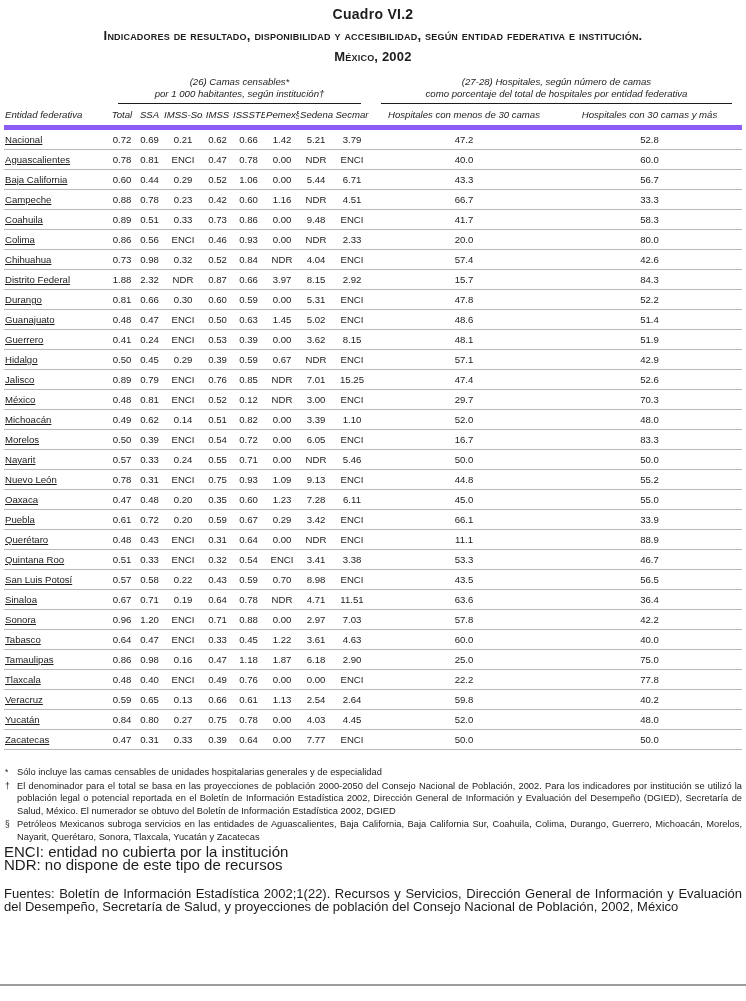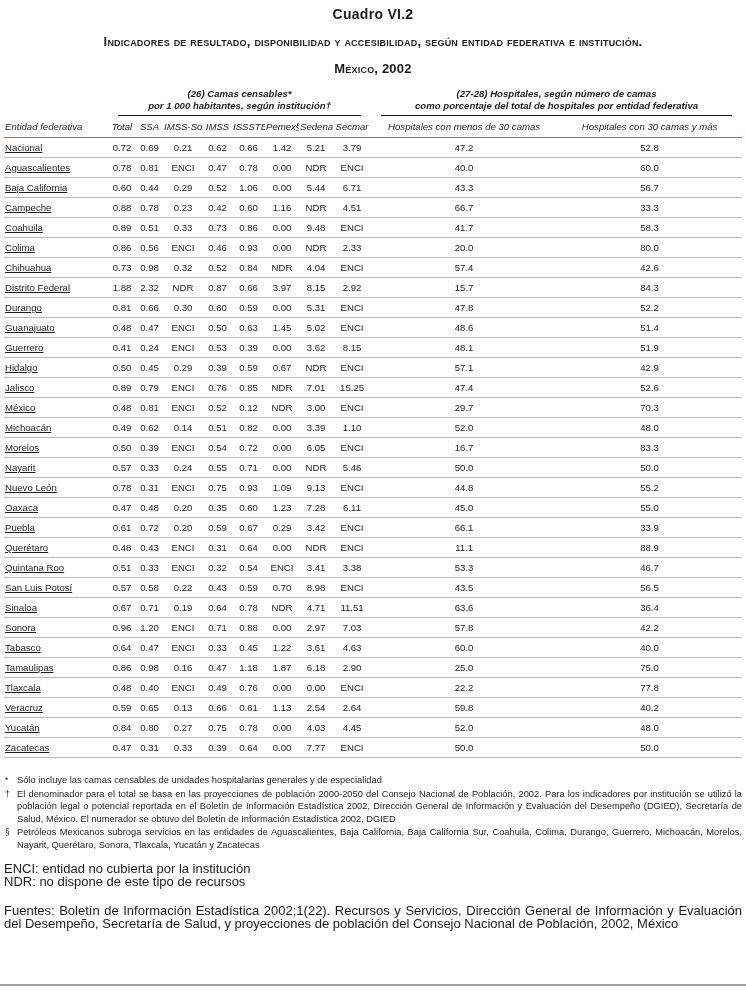--- a/index.html
+++ b/index.html
@@ -19,63 +19,63 @@
     font-weight:bold;
     font-size:14px;
     letter-spacing:.02em;
   }
   .doc-subtitle {
     text-align:center;
     font-weight:bold;
     font-variant:small-caps;
     font-size:13px;
     letter-spacing:.015em;
-    margin-top:12px;
+    margin-top:6px;
   }
   .main-table {
     width:100%;
     border-collapse:collapse;
     table-layout:fixed;
     margin-top:12px;
     font-size:9.6px;
   }
   .main-table th, .main-table td { line-height:11px; }
   .g-empty { border:none; }
   .g-th {
     font-style:italic;
-    font-weight:bold;
+    font-weight:normal;
     vertical-align:bottom;
     padding:0 10px;
   }
   .g-inner { border-bottom:1px solid #1c1c1c; padding-bottom:3px; }
   .g-inner div { line-height:12px; }
   #cols-row th {
     font-style:italic;
     font-weight:normal;
-    border-bottom:1px solid #8b5cf6;
+    border-bottom:5px solid #8b5cf6;
     padding:5px 1px 5px 1px;
     vertical-align:bottom;
     overflow:hidden;
     white-space:nowrap;
   }
   .th-entity { text-align:left; }
   .th-center { }
   #table-body td {
     border-bottom:1px solid #b9b9b9;
     padding:4px 1px 4px 1px;
     white-space:nowrap;
     overflow:hidden;
   }
   .td-entity { text-align:left;text-decoration:underline; }
   .td-num, .td-pct { text-align:center; }
   .row-nacional td { padding-top:14px; padding-bottom:16px; }
   .footnotes { margin-top:16px; font-size:9.3px; line-height:12.5px; }
   .footnote { position:relative; padding-left:13px; text-align:justify; margin-top:1px; }
   .fn-marker { position:absolute; left:1px; top:0; font-size:8.5px; }
-  .legend { margin-top:11px; font-size:13px; line-height:13px; }
+  .legend { margin-top:2px; font-size:15px; line-height:13px; }
   .sources { margin-top:16px; font-size:13px; line-height:13px; text-align:justify; }
   .bottom-rule {
     position:absolute;
     left:0; right:0;
     top:984px;
     border-top:2px solid #9c9c9c;
   }
 </style>
 </head>
 <body>

